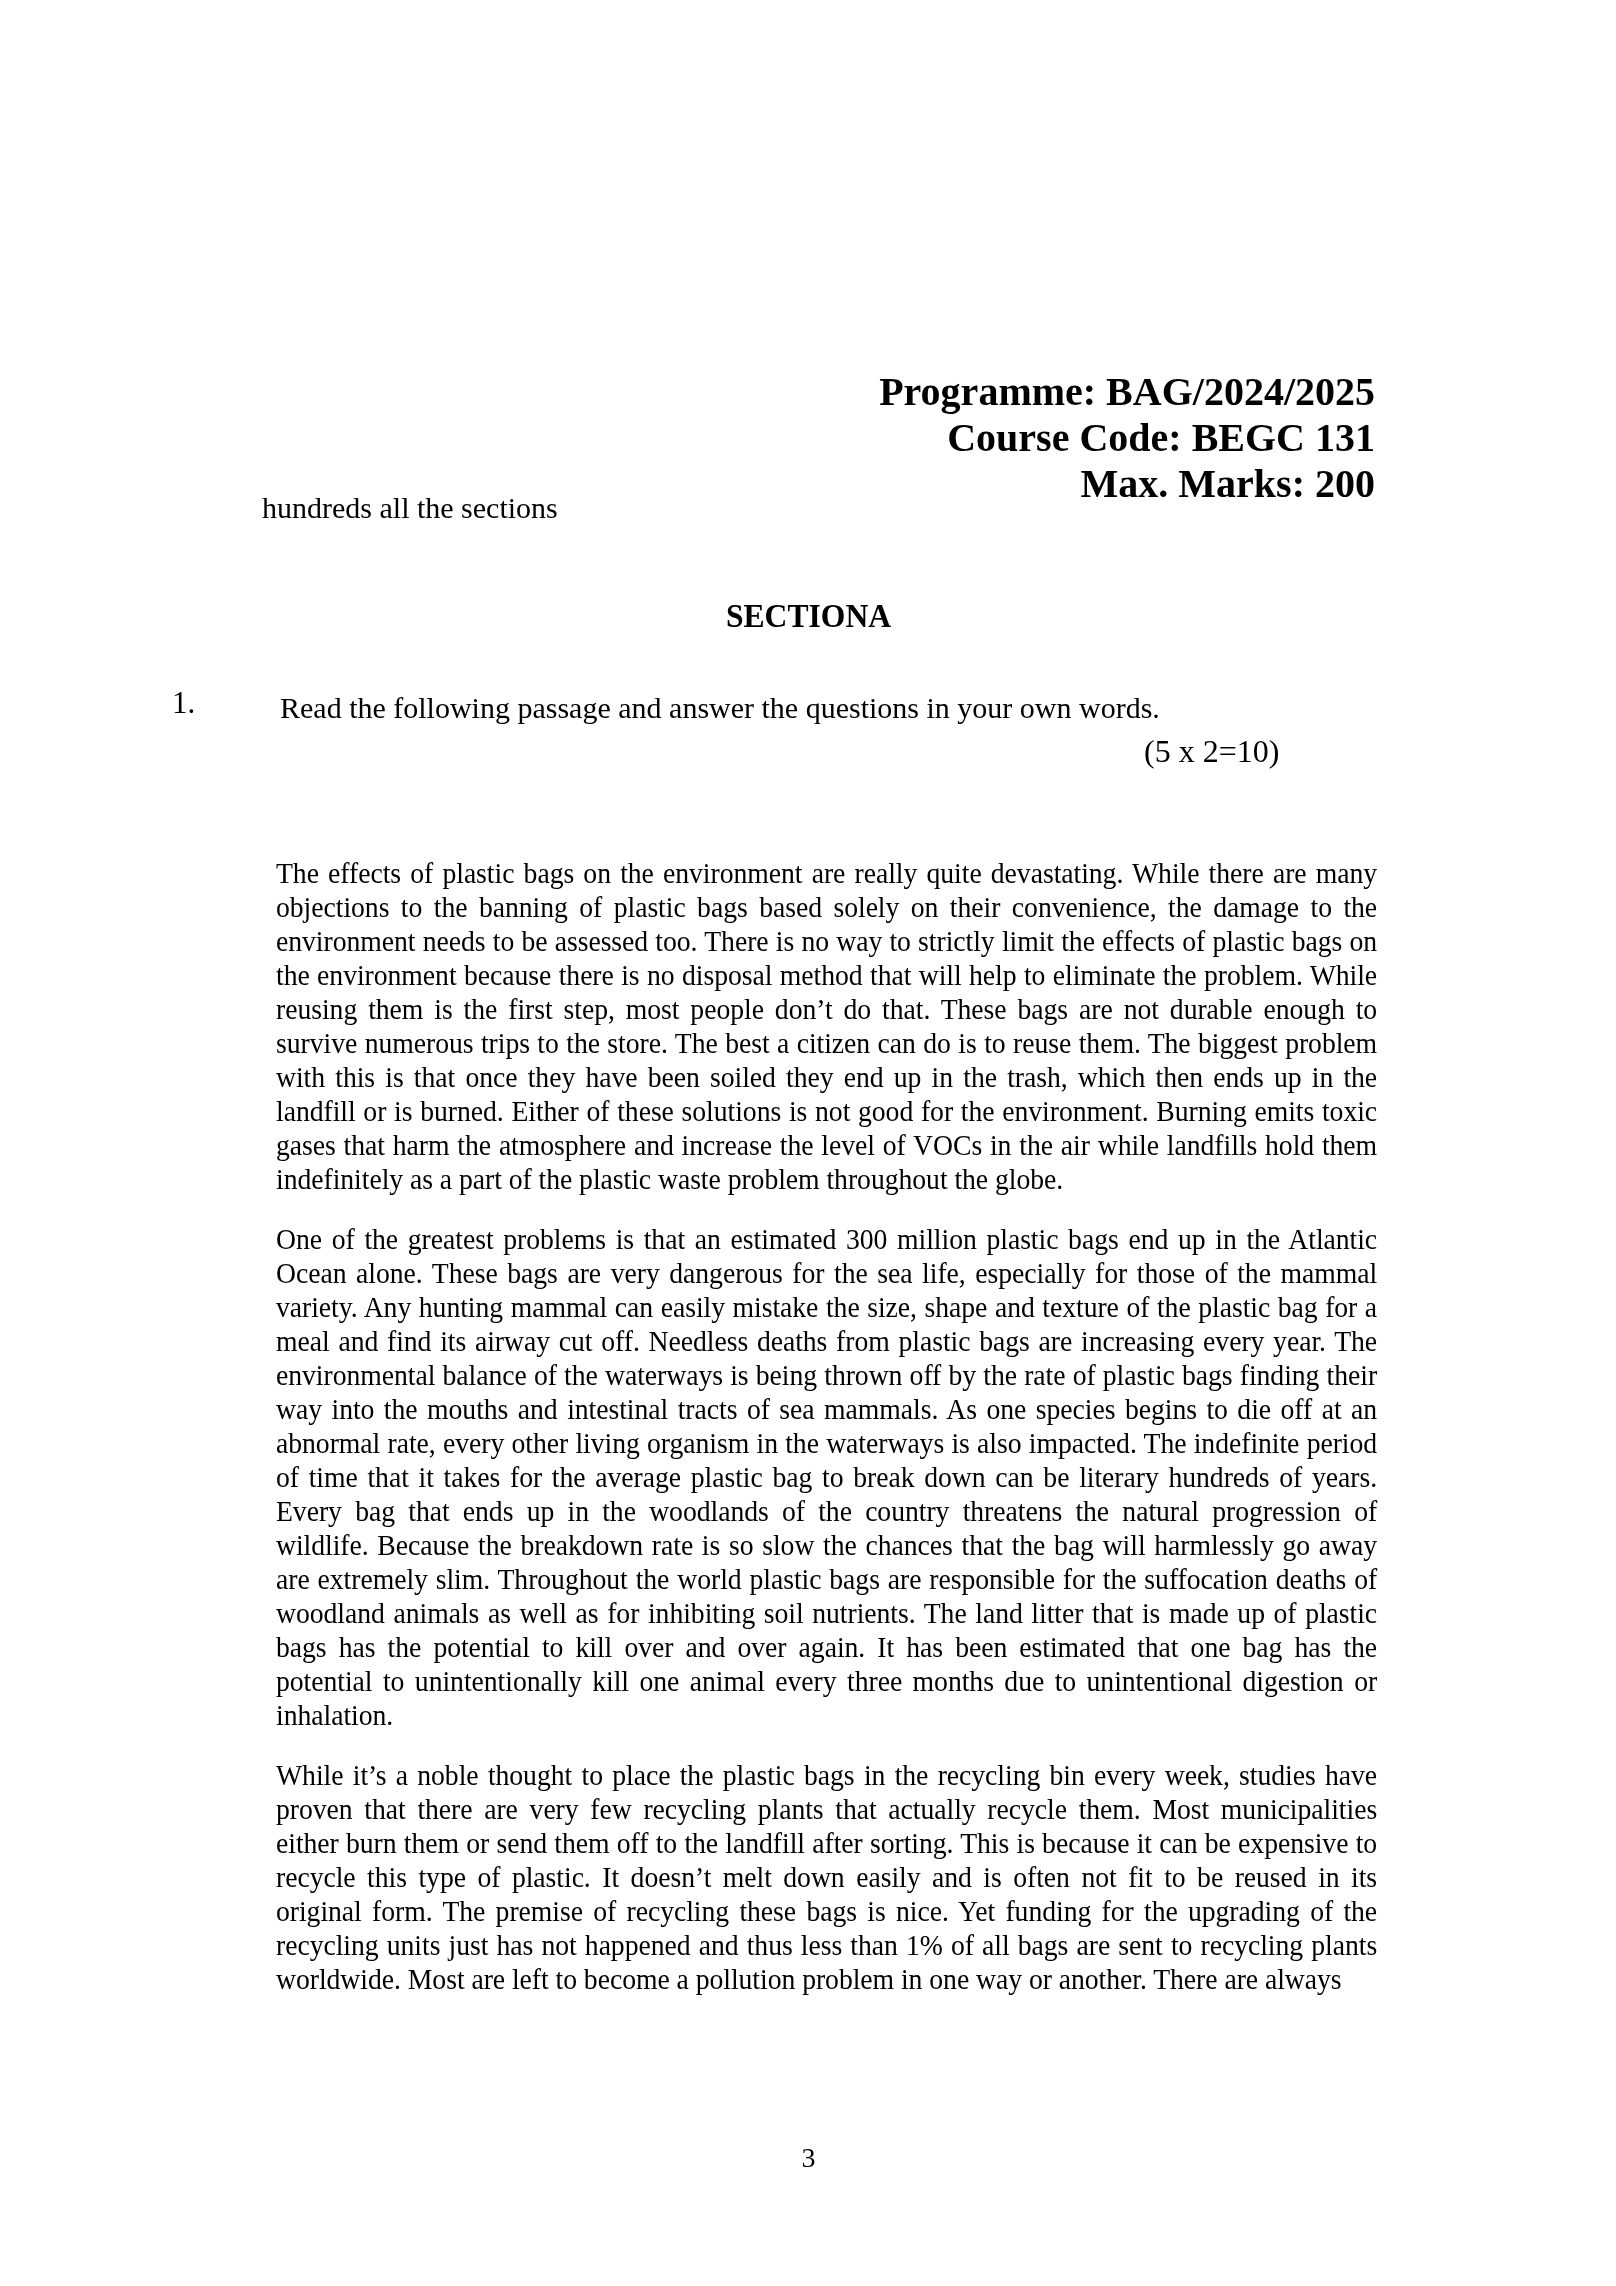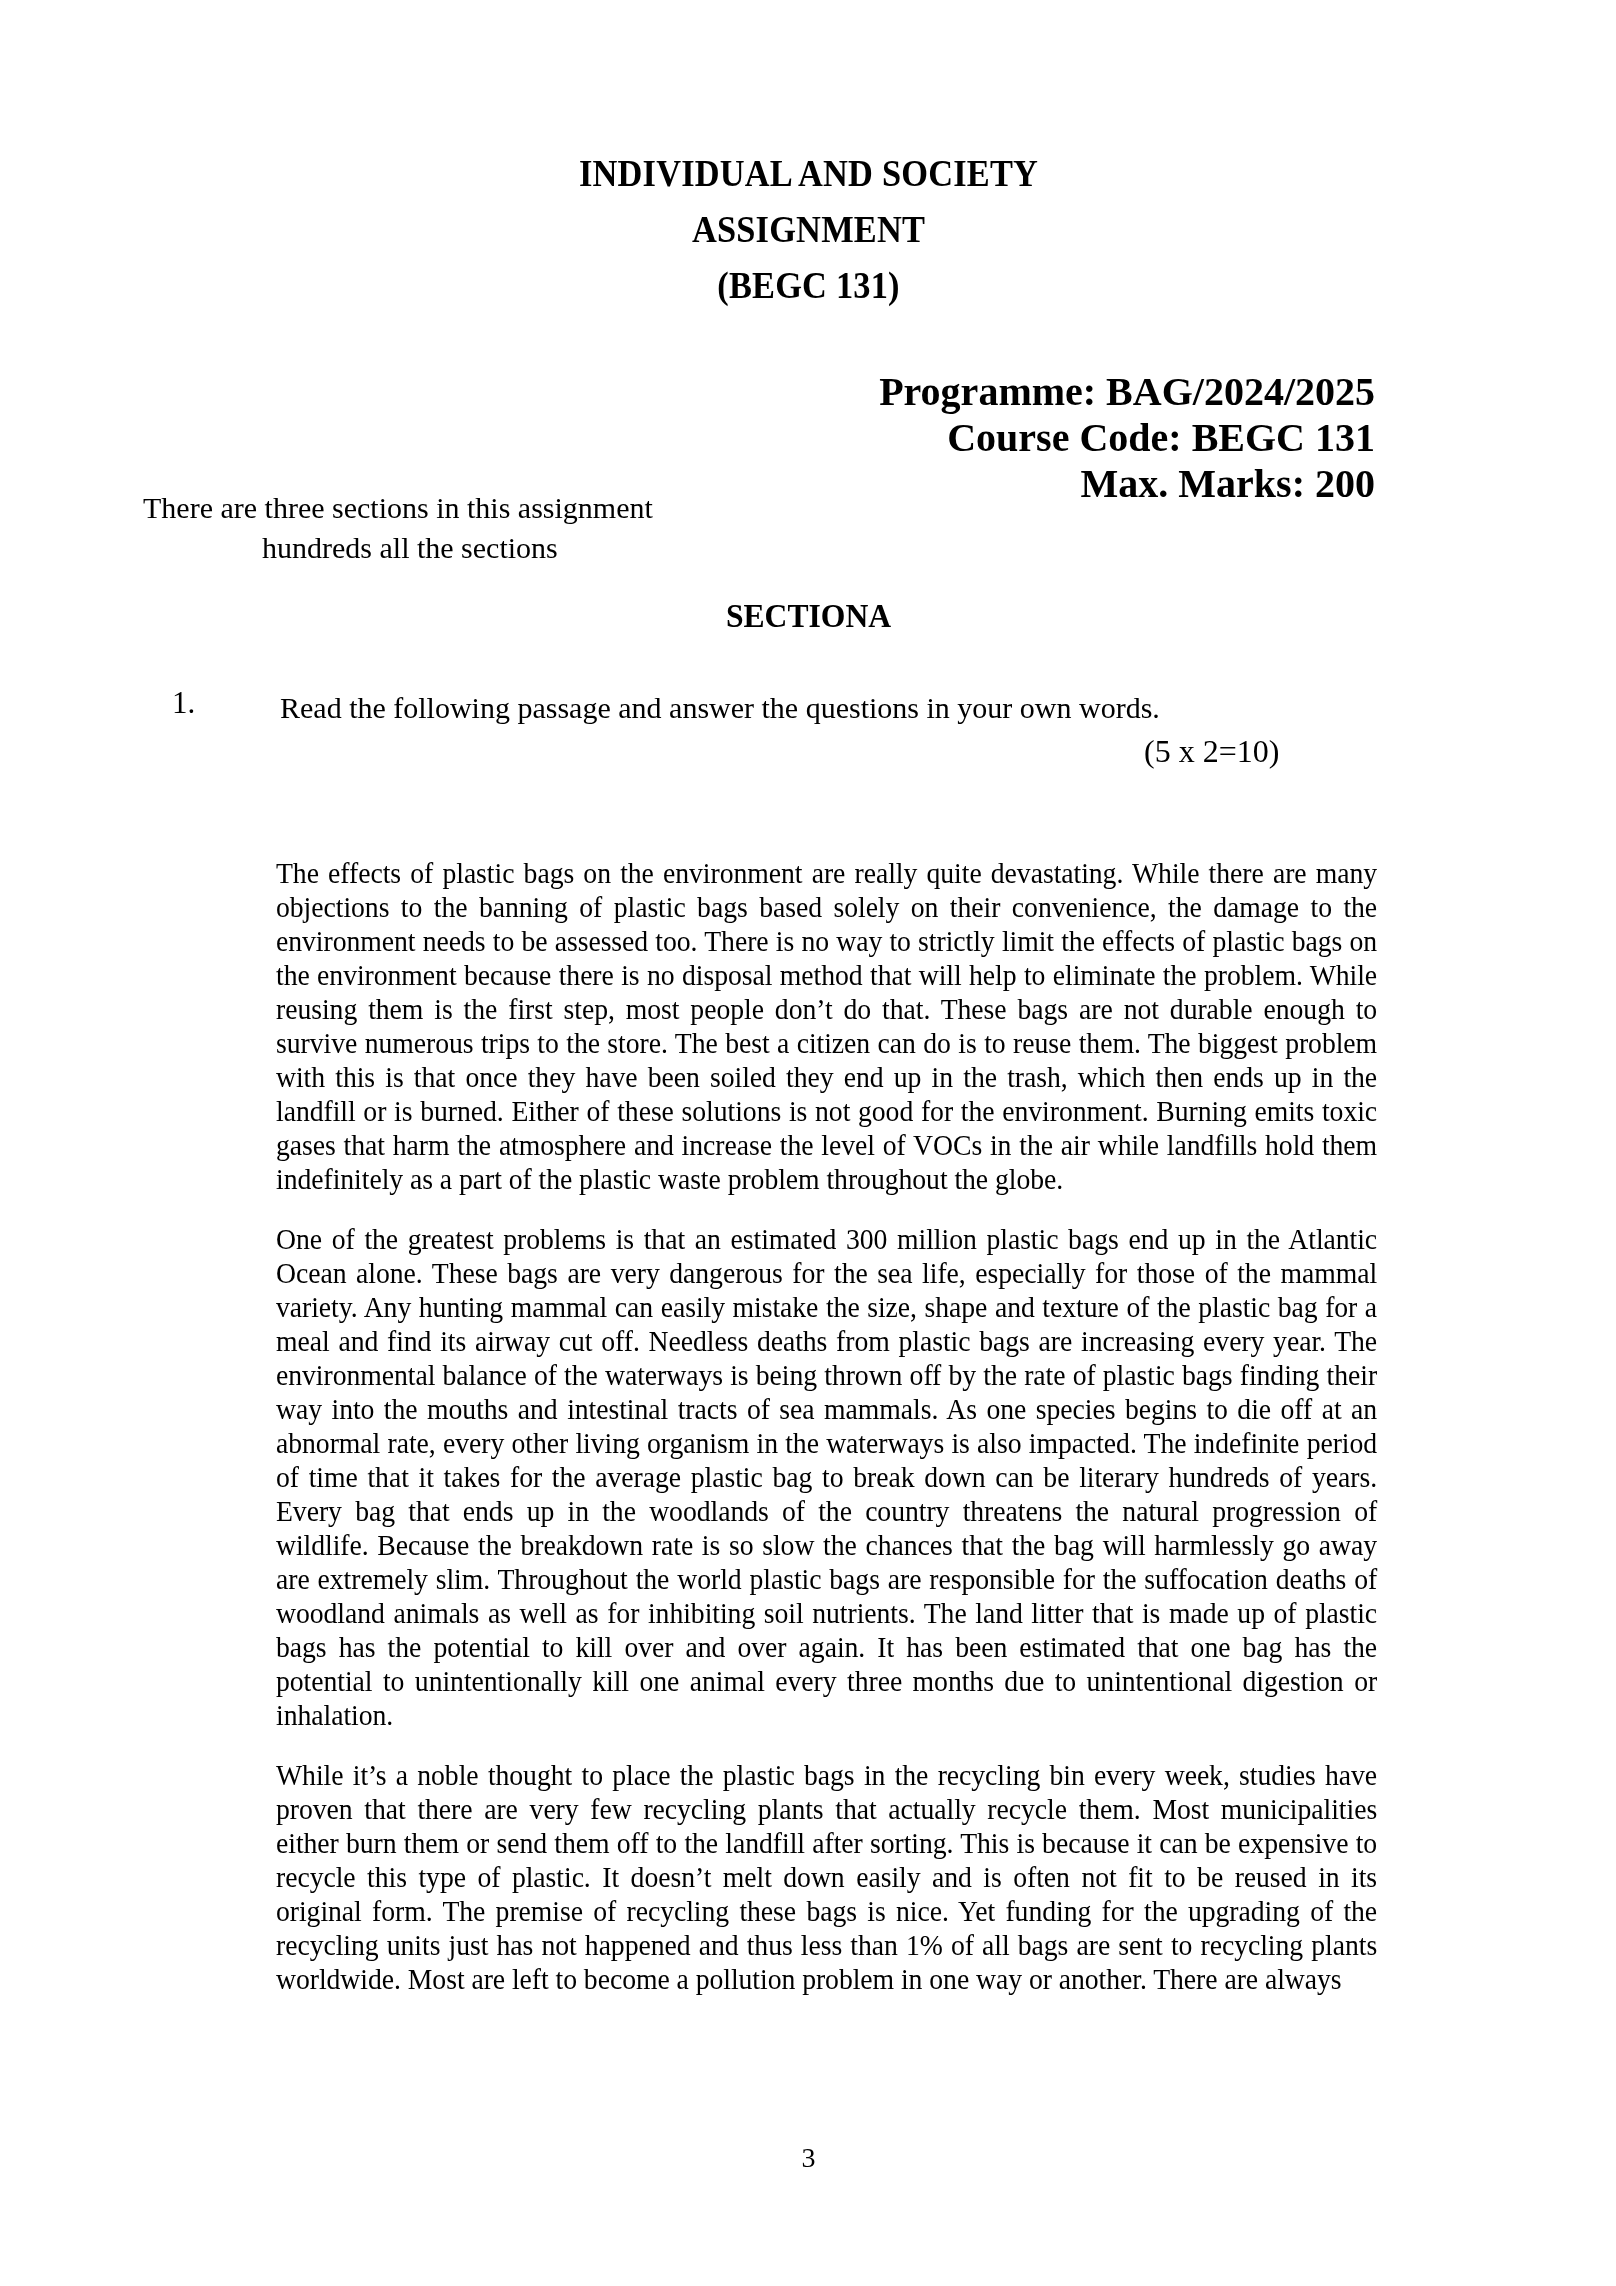--- a/index.html
+++ b/index.html
@@ -139,34 +139,28 @@
     width: 1617px;
     text-align: center;
     font-size: 28px;
   }
 </style>
 </head>
 <body>
 
 <div class="page">
 
-  <div class="title-block">
-    <div class="title-line">INDIVIDUAL AND SOCIETY</div>
-    <div class="title-line">ASSIGNMENT</div>
-    <div class="title-line">(BEGC 131)</div>
-  </div>
 
   <div class="programme-block">
     <div class="programme-line">Programme: BAG/2024/2025</div>
     <div class="programme-line">Course Code: BEGC 131</div>
     <div class="programme-line">Max. Marks: 200</div>
   </div>
 
   <div class="instructions">
-    <span class="line-1">There are three sections in this assignment</span>
     <span class="line-2">hundreds all the sections</span>
   </div>
 
   <div class="section-heading">SECTIONA</div>
 
   <div class="question-row">
     <span class="question-number">1.</span>
     <span class="question-text">Read the following passage and answer the questions in your own words.</span>
   </div>
   <div class="marks">(5 x 2=10)</div>

